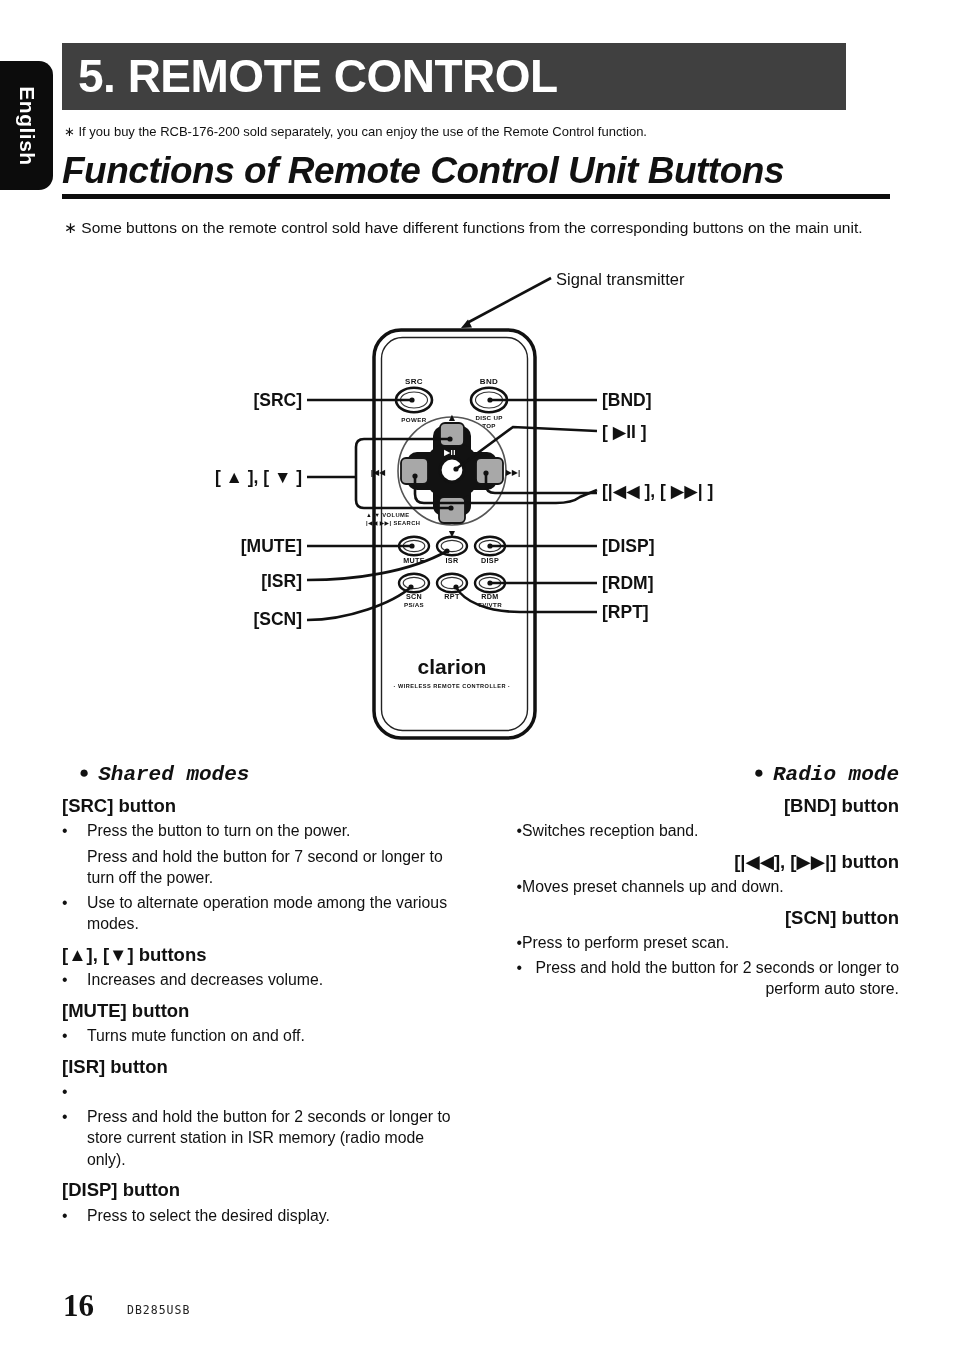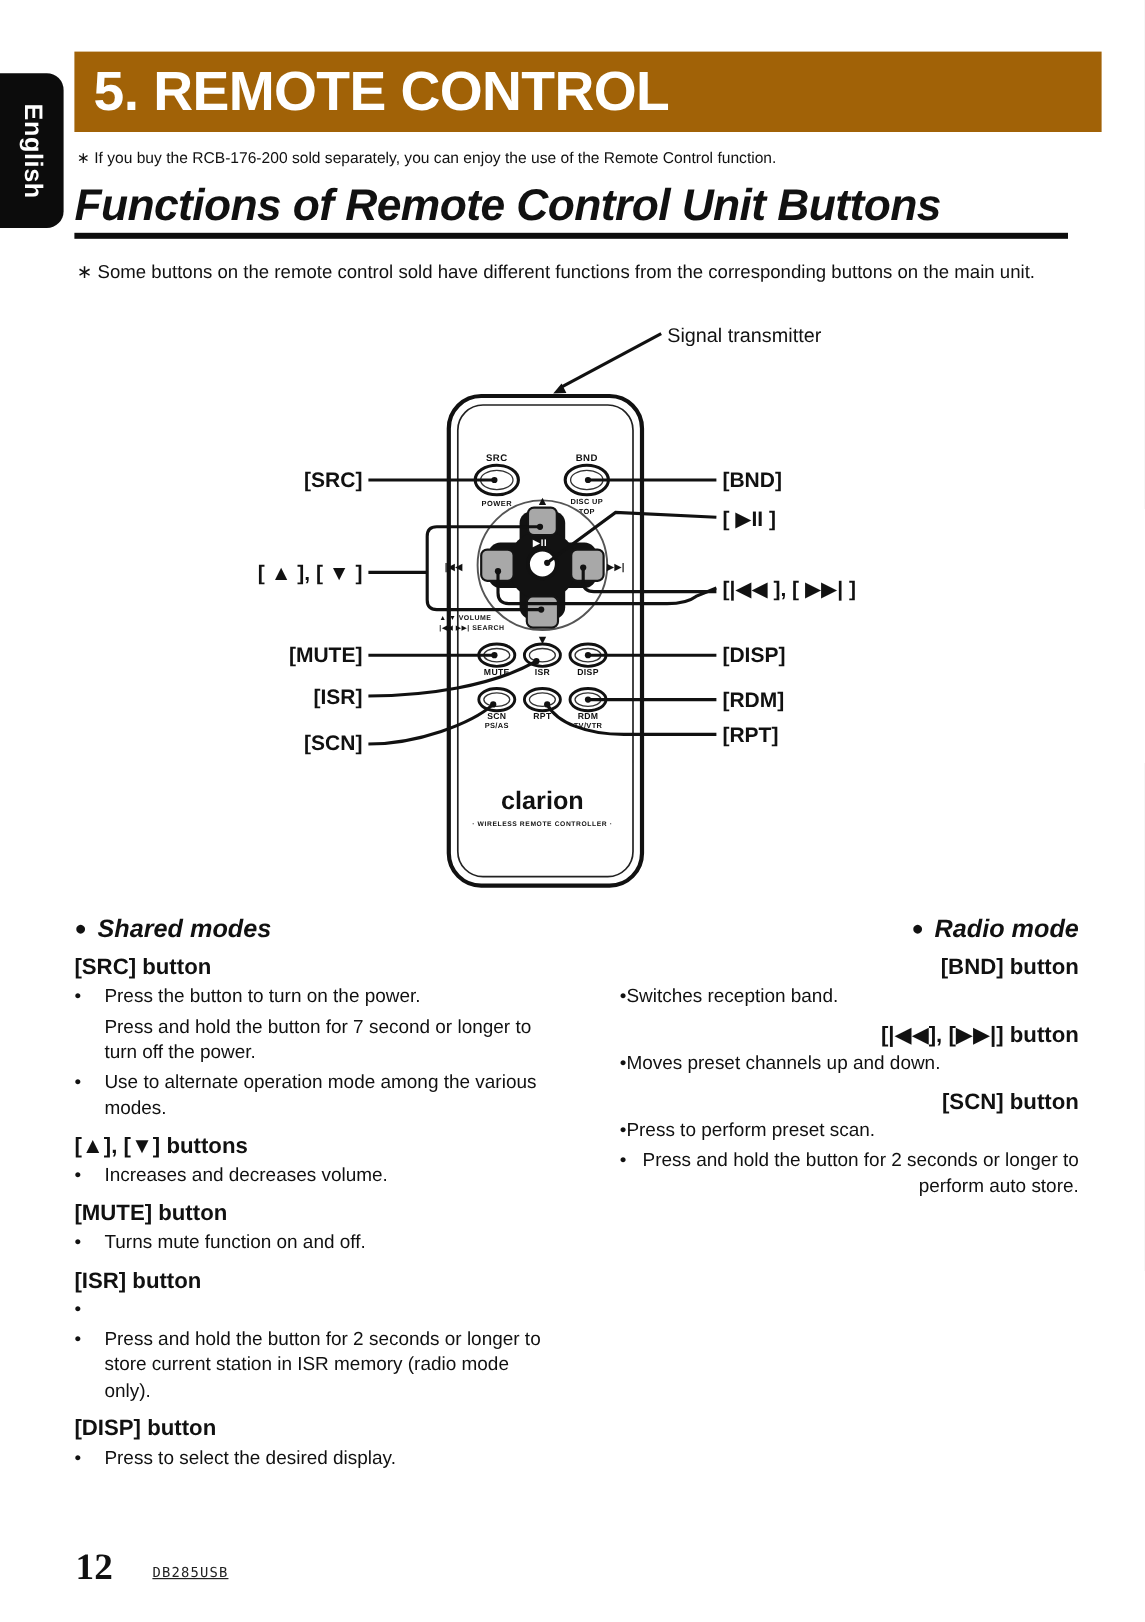--- a/index.html
+++ b/index.html
@@ -4,47 +4,47 @@
 <style>
   html,body{margin:0;padding:0;background:#e8e8e8;}
   .page{position:relative;width:954px;height:1352px;background:#ffffff;
         font-family:"Liberation Sans","DejaVu Sans",sans-serif;color:#111;overflow:hidden;margin:0 auto;}
   
   .lang-tab{position:absolute;left:0;top:61px;width:53px;height:129px;background:#0c0c0c;
             border-radius:0 14px 14px 0;display:flex;align-items:center;justify-content:center;}
   .lang-tab span{display:block;transform:rotate(90deg);white-space:nowrap;color:#fff;
                  font-weight:bold;font-size:21px;letter-spacing:.5px;}
   
-  .chapter{position:absolute;left:62px;top:43px;width:856px;height:67px;background:#a16207;}
+  .chapter{position:absolute;left:62px;top:43px;width:784px;height:67px;background:#404040;}
   .chapter h1{margin:0;padding:0 0 0 16px;line-height:66px;color:#fff;font-size:46px;
               font-weight:bold;letter-spacing:-.5px;white-space:nowrap;}
   .intro-note{position:absolute;left:64px;top:121px;width:822px;margin:0;font-size:13px;
               line-height:21px;padding-left:17px;text-indent:-17px;}
   .sec-title{position:absolute;left:62px;top:150px;margin:0;font-size:37px;font-weight:bold;
              font-style:italic;letter-spacing:-.5px;white-space:nowrap;}
   .sec-rule{position:absolute;left:62px;top:194px;width:828px;height:5px;background:#0d0d0d;}
   .sec-note{position:absolute;left:64px;top:217px;width:838px;margin:0;font-size:15.5px;
             line-height:21.5px;padding-left:17px;text-indent:-17px;}
   
   .diagram{position:absolute;left:0;top:258px;}
   
   .col{position:absolute;top:763px;font-size:15.8px;line-height:21.5px;}
   .col-left{left:62px;width:392px;}
   .col-right{left:497px;width:402px;text-align:right;}
-  .mode-h{font-size:21px;font-weight:bold;font-style:italic;margin:0 0 7px 0;white-space:nowrap;}
+  .mode-h{font-size:21px;font-weight:bold;font-style:italic;margin:0 0 7px 17px;white-space:nowrap;font-family:Liberation Mono, monospace;}
   .mode-h .dot{font-style:normal;font-size:17px;margin-right:9px;vertical-align:2px;}
   .btn-h{font-size:18.5px;font-weight:bold;margin:9px 0 4px 0;white-space:nowrap;}
   .bul{display:flex;margin:3px 0;}
   .bul .m{flex:0 0 25px;}
   .cont{margin:4px 0 3px 25px;}
   
   .pg-num{position:absolute;left:63px;top:1288px;font-family:"Liberation Serif","DejaVu Serif",serif;
           font-weight:bold;font-size:31px;}
   .model{position:absolute;left:127px;top:1303px;font-family:"DejaVu Sans Mono","Liberation Mono",monospace;
-         font-size:11.5px;letter-spacing:1px;color:#222;text-decoration:underline;}
+         font-size:11.5px;letter-spacing:1px;color:#222;}
   svg text{font-family:"Liberation Sans","DejaVu Sans",sans-serif;}
 </style>
 </head>
 <body>
 
 <div class="page">
 
   <div class="lang-tab">
     <span>English</span>
   </div>
@@ -240,16 +240,16 @@
     <div class="bul">
       <span class="m">•</span>
       <span>Press to perform preset scan.</span>
     </div>
     <div class="bul">
       <span class="m">•</span>
       <span>Press and hold the button for 2 seconds or longer to perform auto store.</span>
     </div>
   </div>
 
-  <div class="pg-num">12</div>
+  <div class="pg-num">16</div>
   <div class="model">DB285USB</div>
 
 </div>
 
 </body></html>

